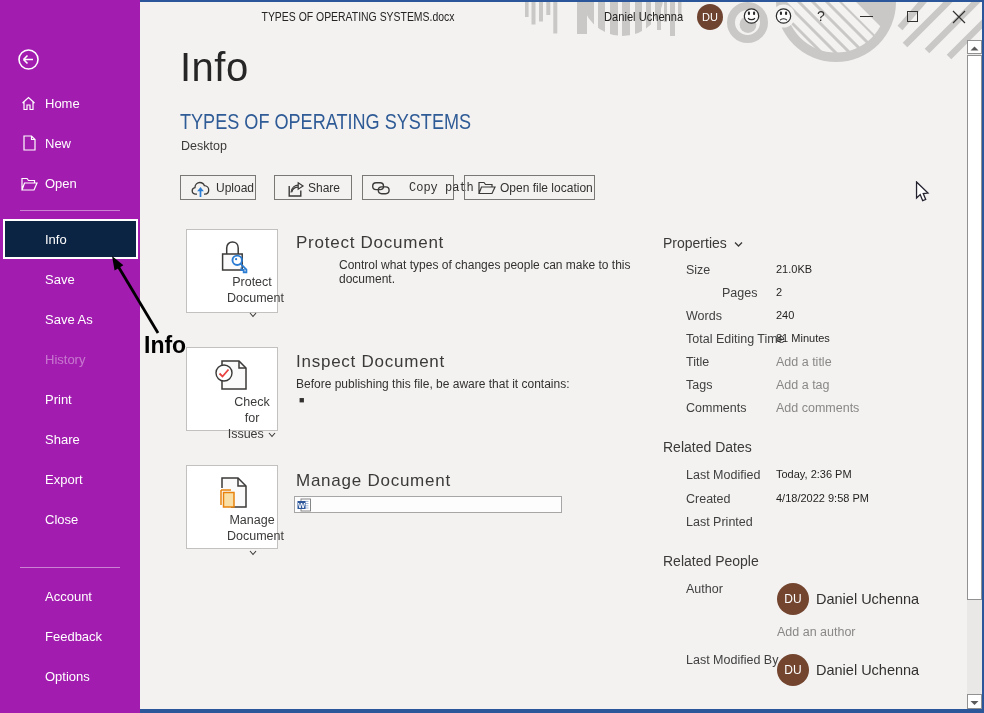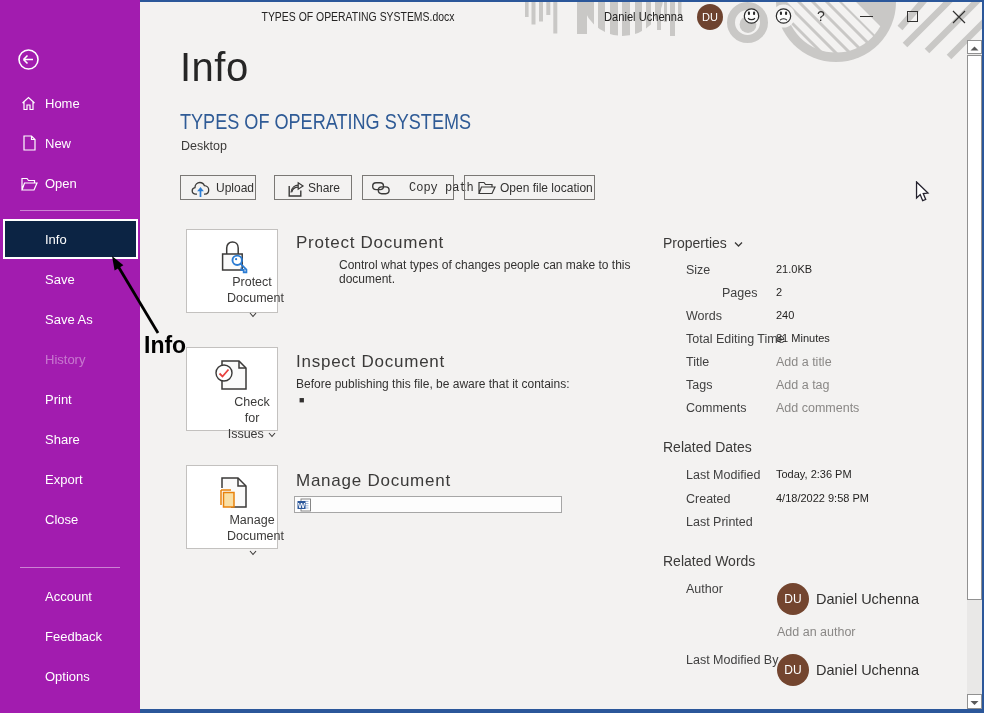--- a/index.html
+++ b/index.html
@@ -273,21 +273,21 @@
   <div class="plabel" style="top:401px;">Comments</div>
     <div class="pgray" style="top:401px;">Add comments</div>
 
   <div class="rh" style="top:439px;text-align:center;">Related Dates</div>
   <div class="plabel" style="top:468px;">Last Modified</div>
     <div class="pvalue" style="top:468px;">Today, 2:36 PM</div>
   <div class="plabel" style="top:492px;">Created</div>
     <div class="pvalue" style="top:492px;">4/18/2022 9:58 PM</div>
   <div class="plabel" style="top:515px;">Last Printed</div>
 
-  <div class="rh" style="top:553px;">Related Words</div>
+  <div class="rh" style="top:553px;">Related People</div>
   <div class="plabel" style="top:582px;">Author</div>
   <div class="du" style="left:777px; top:583px;">DU</div>
   <div class="pname" style="top:591px;">Daniel Uchenna</div>
   <div class="pgray" style="left:777px; top:625px;">Add an author</div>
   <div class="plabel" style="top:653px;">Last Modified By</div>
   <div class="du" style="left:777px; top:654px;">DU</div>
   <div class="pname" style="top:662px;">Daniel Uchenna</div>
 
   <div class="abs" id="sb-track"></div>
   <div class="abs" id="sb-up"><svg width="13" height="12" viewBox="0 0 13 12">

